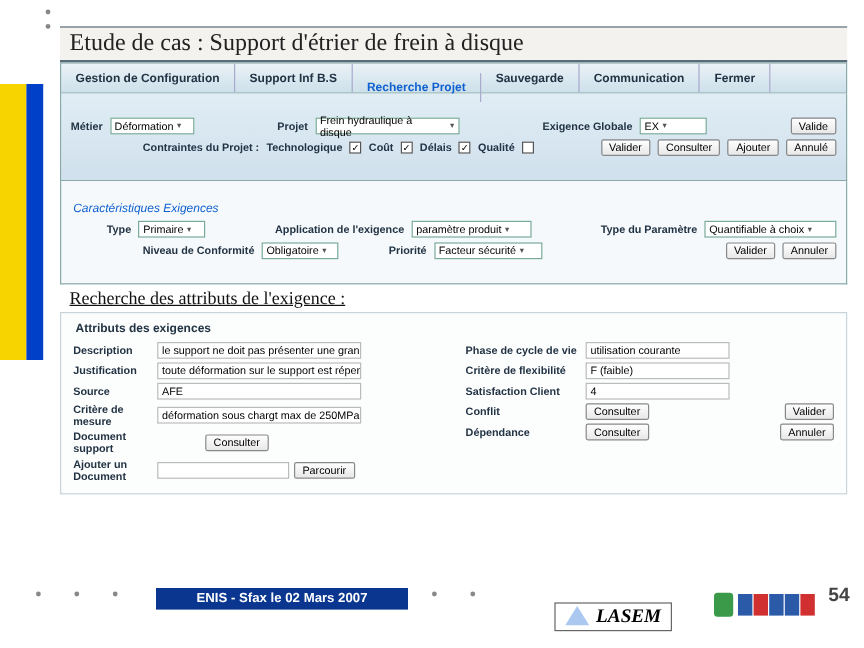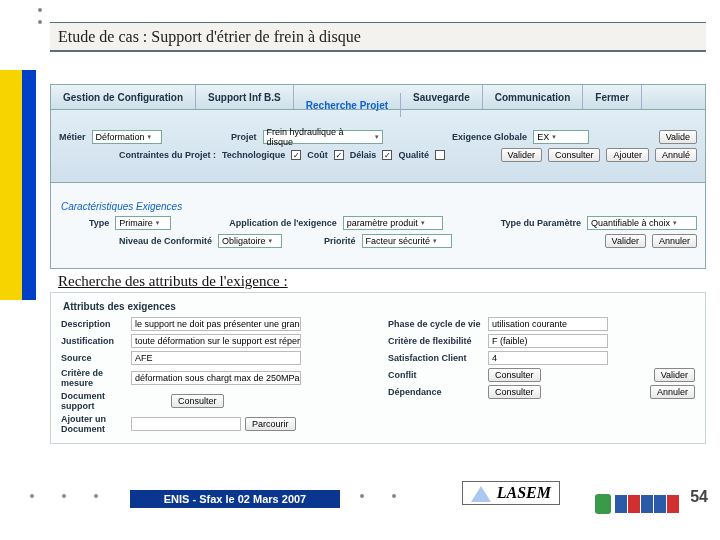--- a/index.html
+++ b/index.html
@@ -1,24 +1,24 @@
 <!DOCTYPE html>
 <html><head>
 <meta charset="utf-8">
 <style>
   * { box-sizing: border-box; margin: 0; padding: 0; }
   body { width: 720px; height: 540px; font-family: Arial, sans-serif; font-size: 10px; background: #fff; position: relative; overflow: hidden; }
   .dot { width: 4px; height: 4px; background: #888; border-radius: 50%; display: inline-block; margin-right: 3px; }
   .dots-col { position: absolute; top: 8px; left: 38px; }
   .dots-col .dot { display: block; margin-bottom: 8px; }
   .title-bar { position: absolute; top: 22px; left: 50px; right: 14px; height: 30px; background: #f4f2ee; border-top: 1px solid #5a6d7a; border-bottom: 2px solid #5a6d7a; display: flex; align-items: center; padding-left: 8px; }
-  .title-text { font-family: "Times New Roman", serif; font-size: 16px; color: #222; }
+  .title-text { font-family: "Times New Roman", serif; font-size: 20px; color: #222; }
   .yellow-side { position: absolute; left: 0; top: 70px; width: 22px; height: 230px; background: #f7d400; }
   .blue-side { position: absolute; left: 22px; top: 70px; width: 14px; height: 230px; background: #0040c8; }
-  .app-area { position: absolute; left: 50px; top: 84px; right: 14px; }
+  .app-area { position: absolute; left: 50px; top: 52px; right: 14px; }
   .toolbar { display: flex; background: linear-gradient(#eaf2f7,#cde0ea); border: 1px solid #8aa; height: 26px; align-items: center; font-size: 10px; font-weight: bold; color: #234; }
   .toolbar span { padding: 0 12px; border-right: 1px solid #aac; height: 100%; display: flex; align-items: center; cursor: pointer; }
   .toolbar span.active { color: #1060d0; margin-top: 16px; }
   .panel { background: linear-gradient(#e0edf5,#d0e0ec); border: 1px solid #8aa; border-top: none; padding: 16px 8px; font-size: 9px; }
   .row { display: flex; align-items: center; margin: 4px 0; gap: 6px; flex-wrap: wrap; }
   label.lbl { font-weight: bold; color: #234; font-size: 9px; }
   .sel { background: #fff; border: 1px solid #7a9; height: 14px; padding: 0 3px; font-size: 9px; display: inline-flex; align-items: center; position: relative; }
   .sel::after { content: "▾"; font-size: 7px; margin-left: 3px; color: #555; }
   .btn { background: linear-gradient(#fefefe,#e8e8e8); border: 1px solid #888; border-radius: 2px; padding: 1px 6px; font-size: 9px; cursor: pointer; }
   .chk { width: 10px; height: 10px; border: 1px solid #555; background: #fff; display: inline-flex; align-items: center; justify-content: center; font-size: 8px; }
@@ -29,21 +29,21 @@
   .attr-lbl { width: 70px; font-weight: bold; color: #234; font-size: 9px; }
   .attr-inp { background: #fff; border: 1px solid #bbb; height: 14px; width: 170px; padding: 0 3px; font-size: 9px; display: inline-flex; align-items: center; overflow: hidden; white-space: nowrap; }
   .two-col { display: flex; gap: 20px; }
   .col { flex: 1; }
   .footer { position: absolute; bottom: 12px; left: 0; right: 0; }
   .footer-dots-l { position: absolute; left: 30px; bottom: 28px; }
   .footer-dots-l .dot { margin-right: 28px; }
   .footer-bar { position: absolute; left: 130px; bottom: 20px; width: 210px; height: 18px; background: #0a3690; color: #fff; font-size: 11px; font-weight: bold; display: flex; align-items: center; justify-content: center; }
   .footer-dots-r { position: absolute; left: 360px; bottom: 28px; }
   .footer-dots-r .dot { margin-right: 28px; }
-  .lasem { position: absolute; right: 160px; bottom: 23px; display: flex; align-items: flex-end; gap: 6px; border: 1px solid #666; padding: 2px 8px; }
+  .lasem { position: absolute; right: 160px; bottom: 2px; display: flex; align-items: flex-start; gap: 6px; border: 1px solid #666; padding: 2px 8px; }
   .lasem-tri { width: 0; height: 0; border-left: 10px solid transparent; border-right: 10px solid transparent; border-bottom: 16px solid #aac8f0; }
   .lasem-txt { font-family: "Times New Roman", serif; font-style: italic; font-weight: bold; font-size: 16px; }
   .logos { position: absolute; right: 40px; bottom: 14px; display: flex; align-items: center; gap: 4px; }
   .logo-a { width: 16px; height: 20px; background: #3a9a4a; border-radius: 3px; }
   .logo-b { display: flex; }
   .lb { width: 12px; height: 18px; margin-right: 1px; }
   .page-num { position: absolute; right: 12px; bottom: 22px; font-size: 16px; font-weight: bold; color: #444; }
   .spacer { flex: 1; }
 </style>
 </head>

